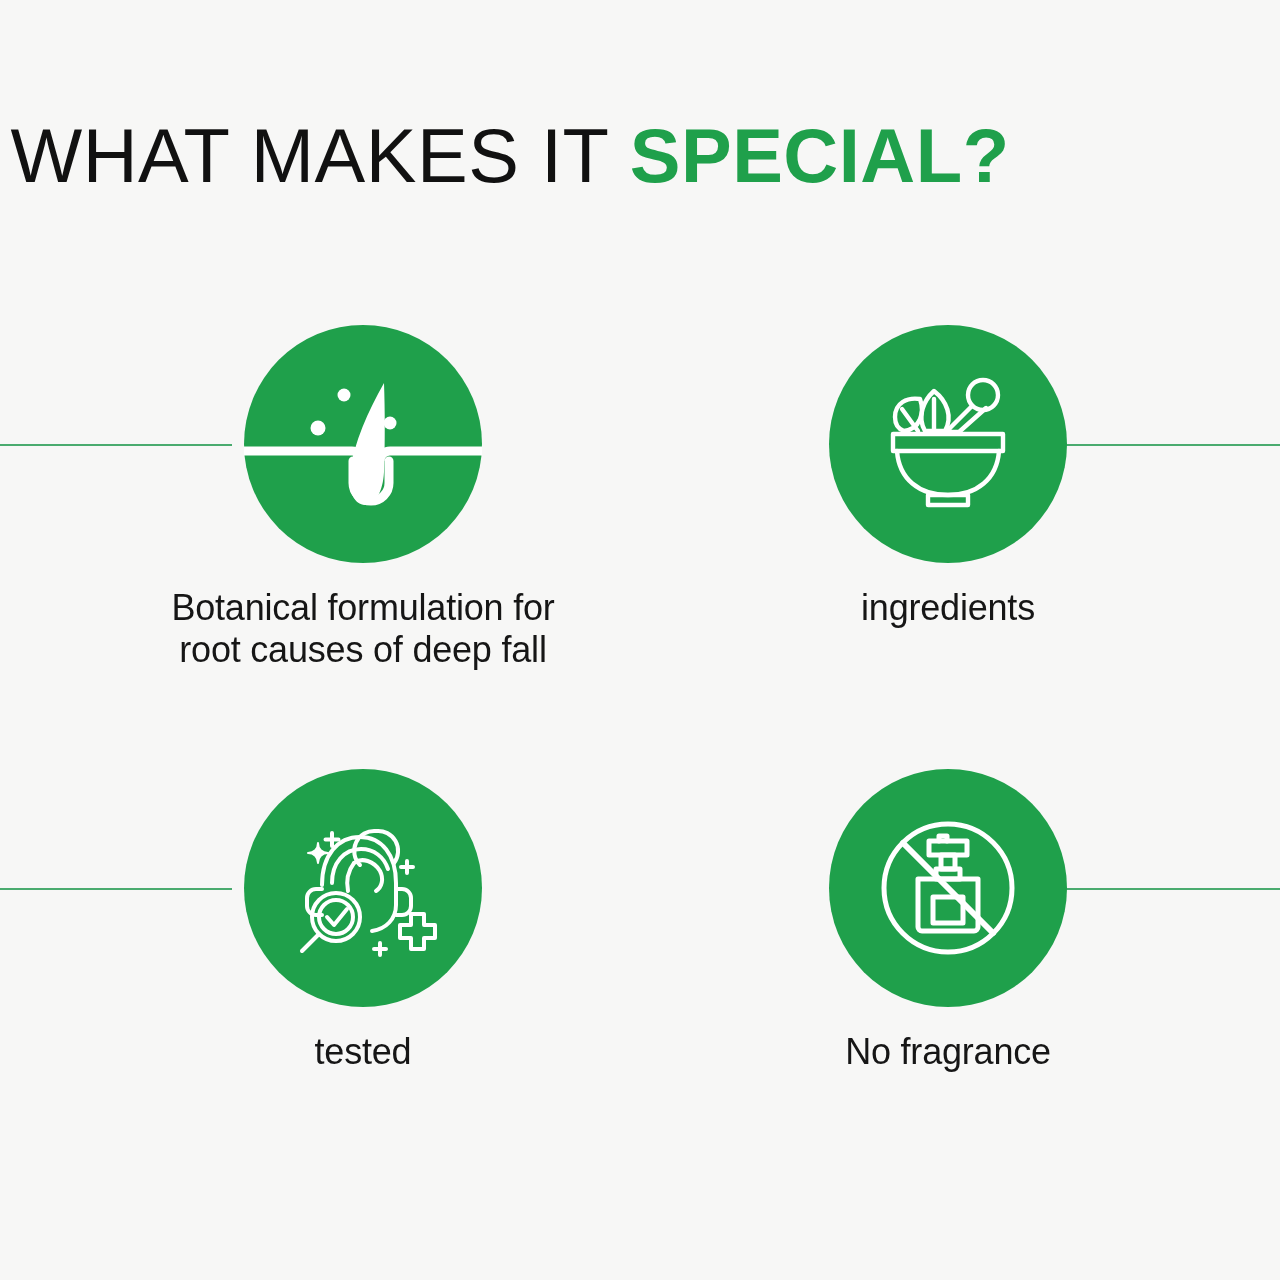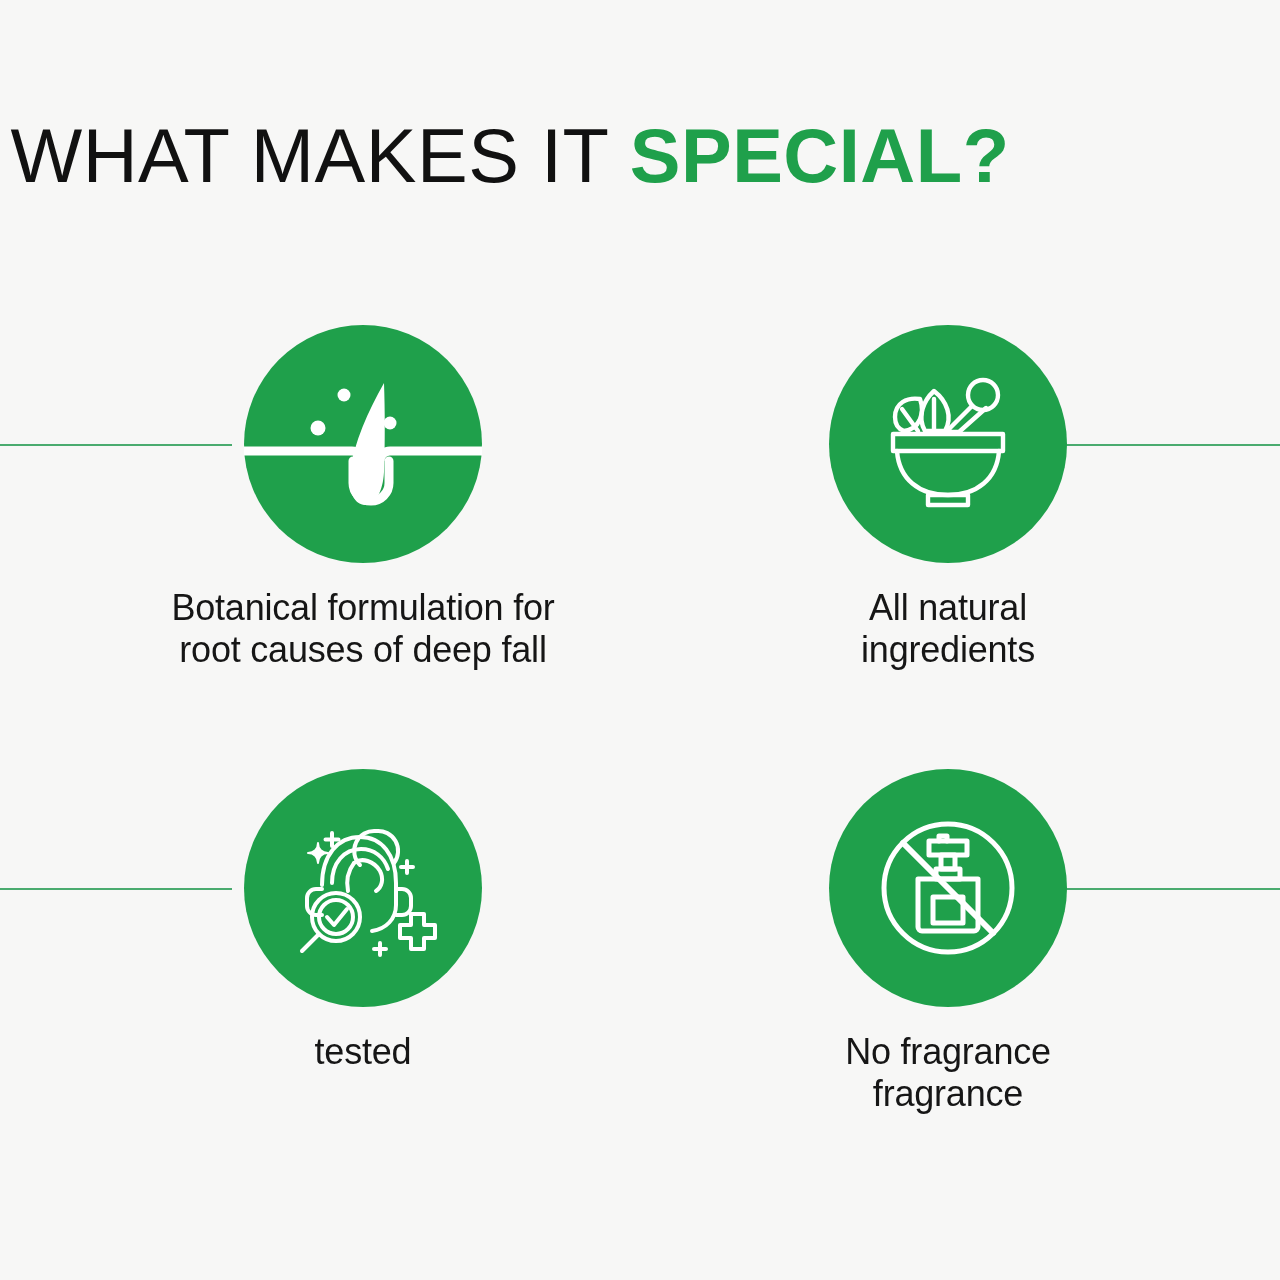--- a/index.html
+++ b/index.html
@@ -158,21 +158,20 @@
 
           <path d="M20 65 H130 v17 H20 Z"></path>
 
           <path d="M24 82 C26 110 46 126 75 126 C104 126 124 110 126 82"></path>
 
           <path d="M55 126 h40 v10 h-40 Z"></path>
         </g>
       </svg>
     </div>
     <div class="caption">
-      <span class="ln">All natural</span>
       <span class="ln">ingredients</span>
     </div>
   </div>
 
   <div class="feature pos-2">
     <div class="circle">
       <svg viewBox="0 0 150 150" aria-hidden="true">
         <g fill="none" stroke="#ffffff" stroke-width="4" stroke-linecap="round" stroke-linejoin="round">
 
           <path d="M88 18 a20 20 0 0 1 18 32"></path>
@@ -230,17 +229,16 @@
           <path d="M56 28 h38 v14 h-38 Z"></path>
 
           <path d="M66 28 v-5 h8 v5"></path>
 
           <path d="M30 30 L120 120" stroke-width="6"></path>
         </g>
       </svg>
     </div>
     <div class="caption">
       <span class="ln">No fragrance</span>
-      <span class="ln">fragrance</span>
     </div>
   </div>
 
 </div>
 
 </body></html>

